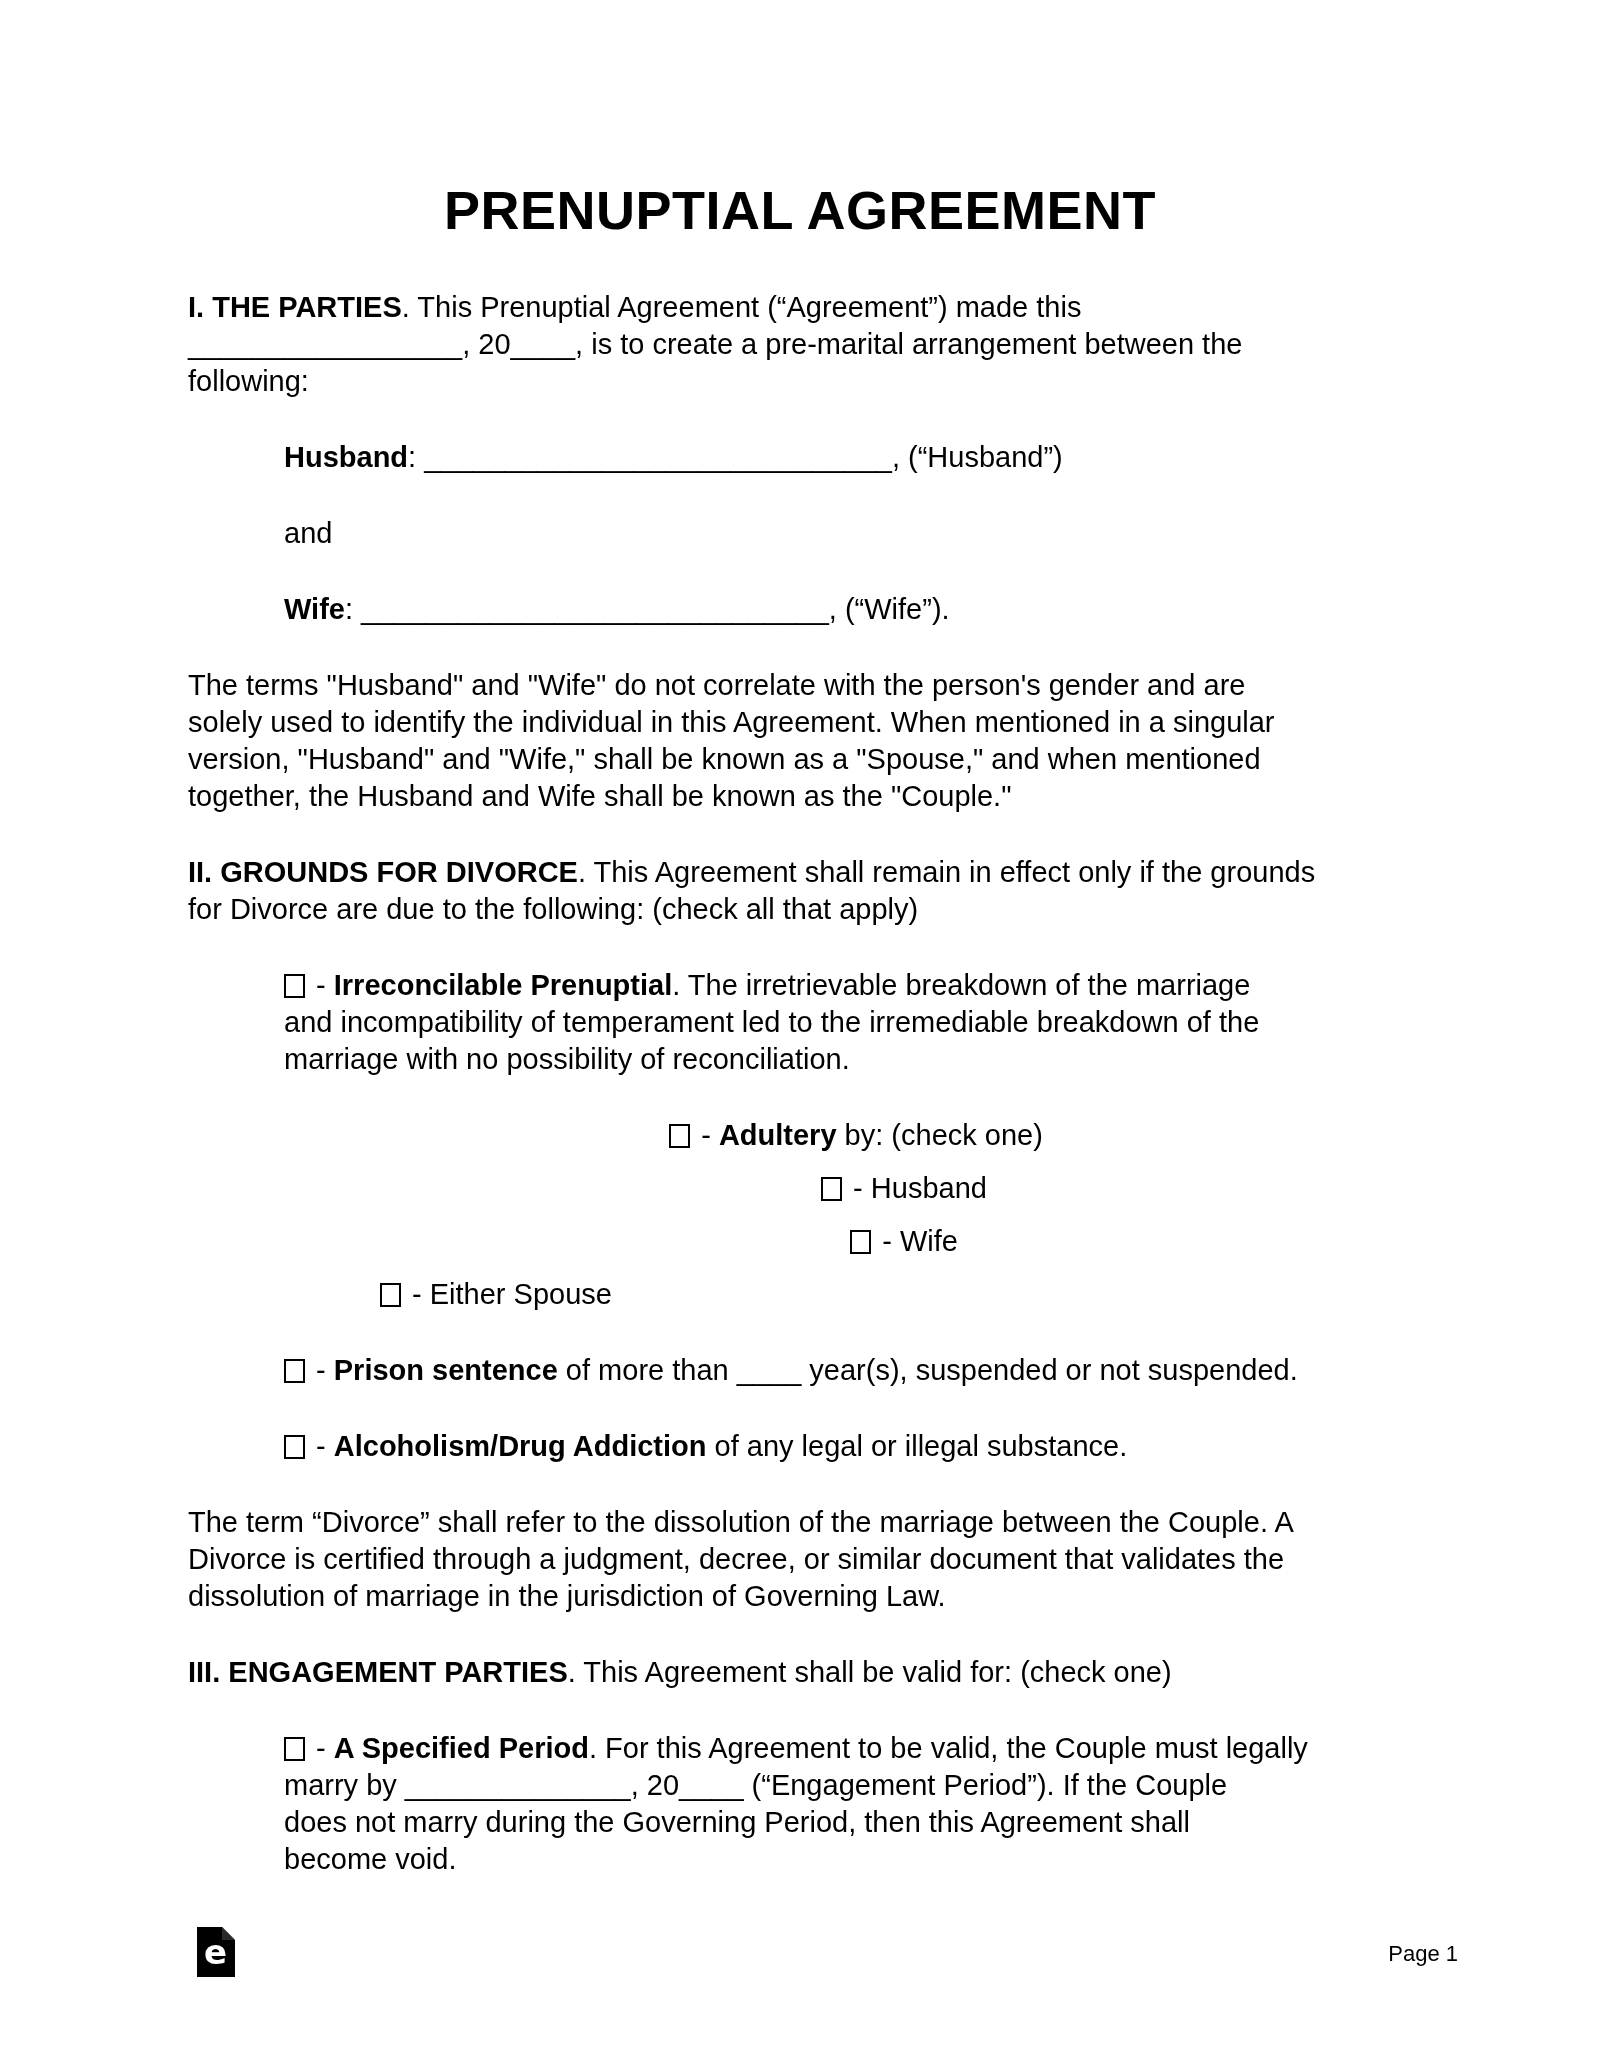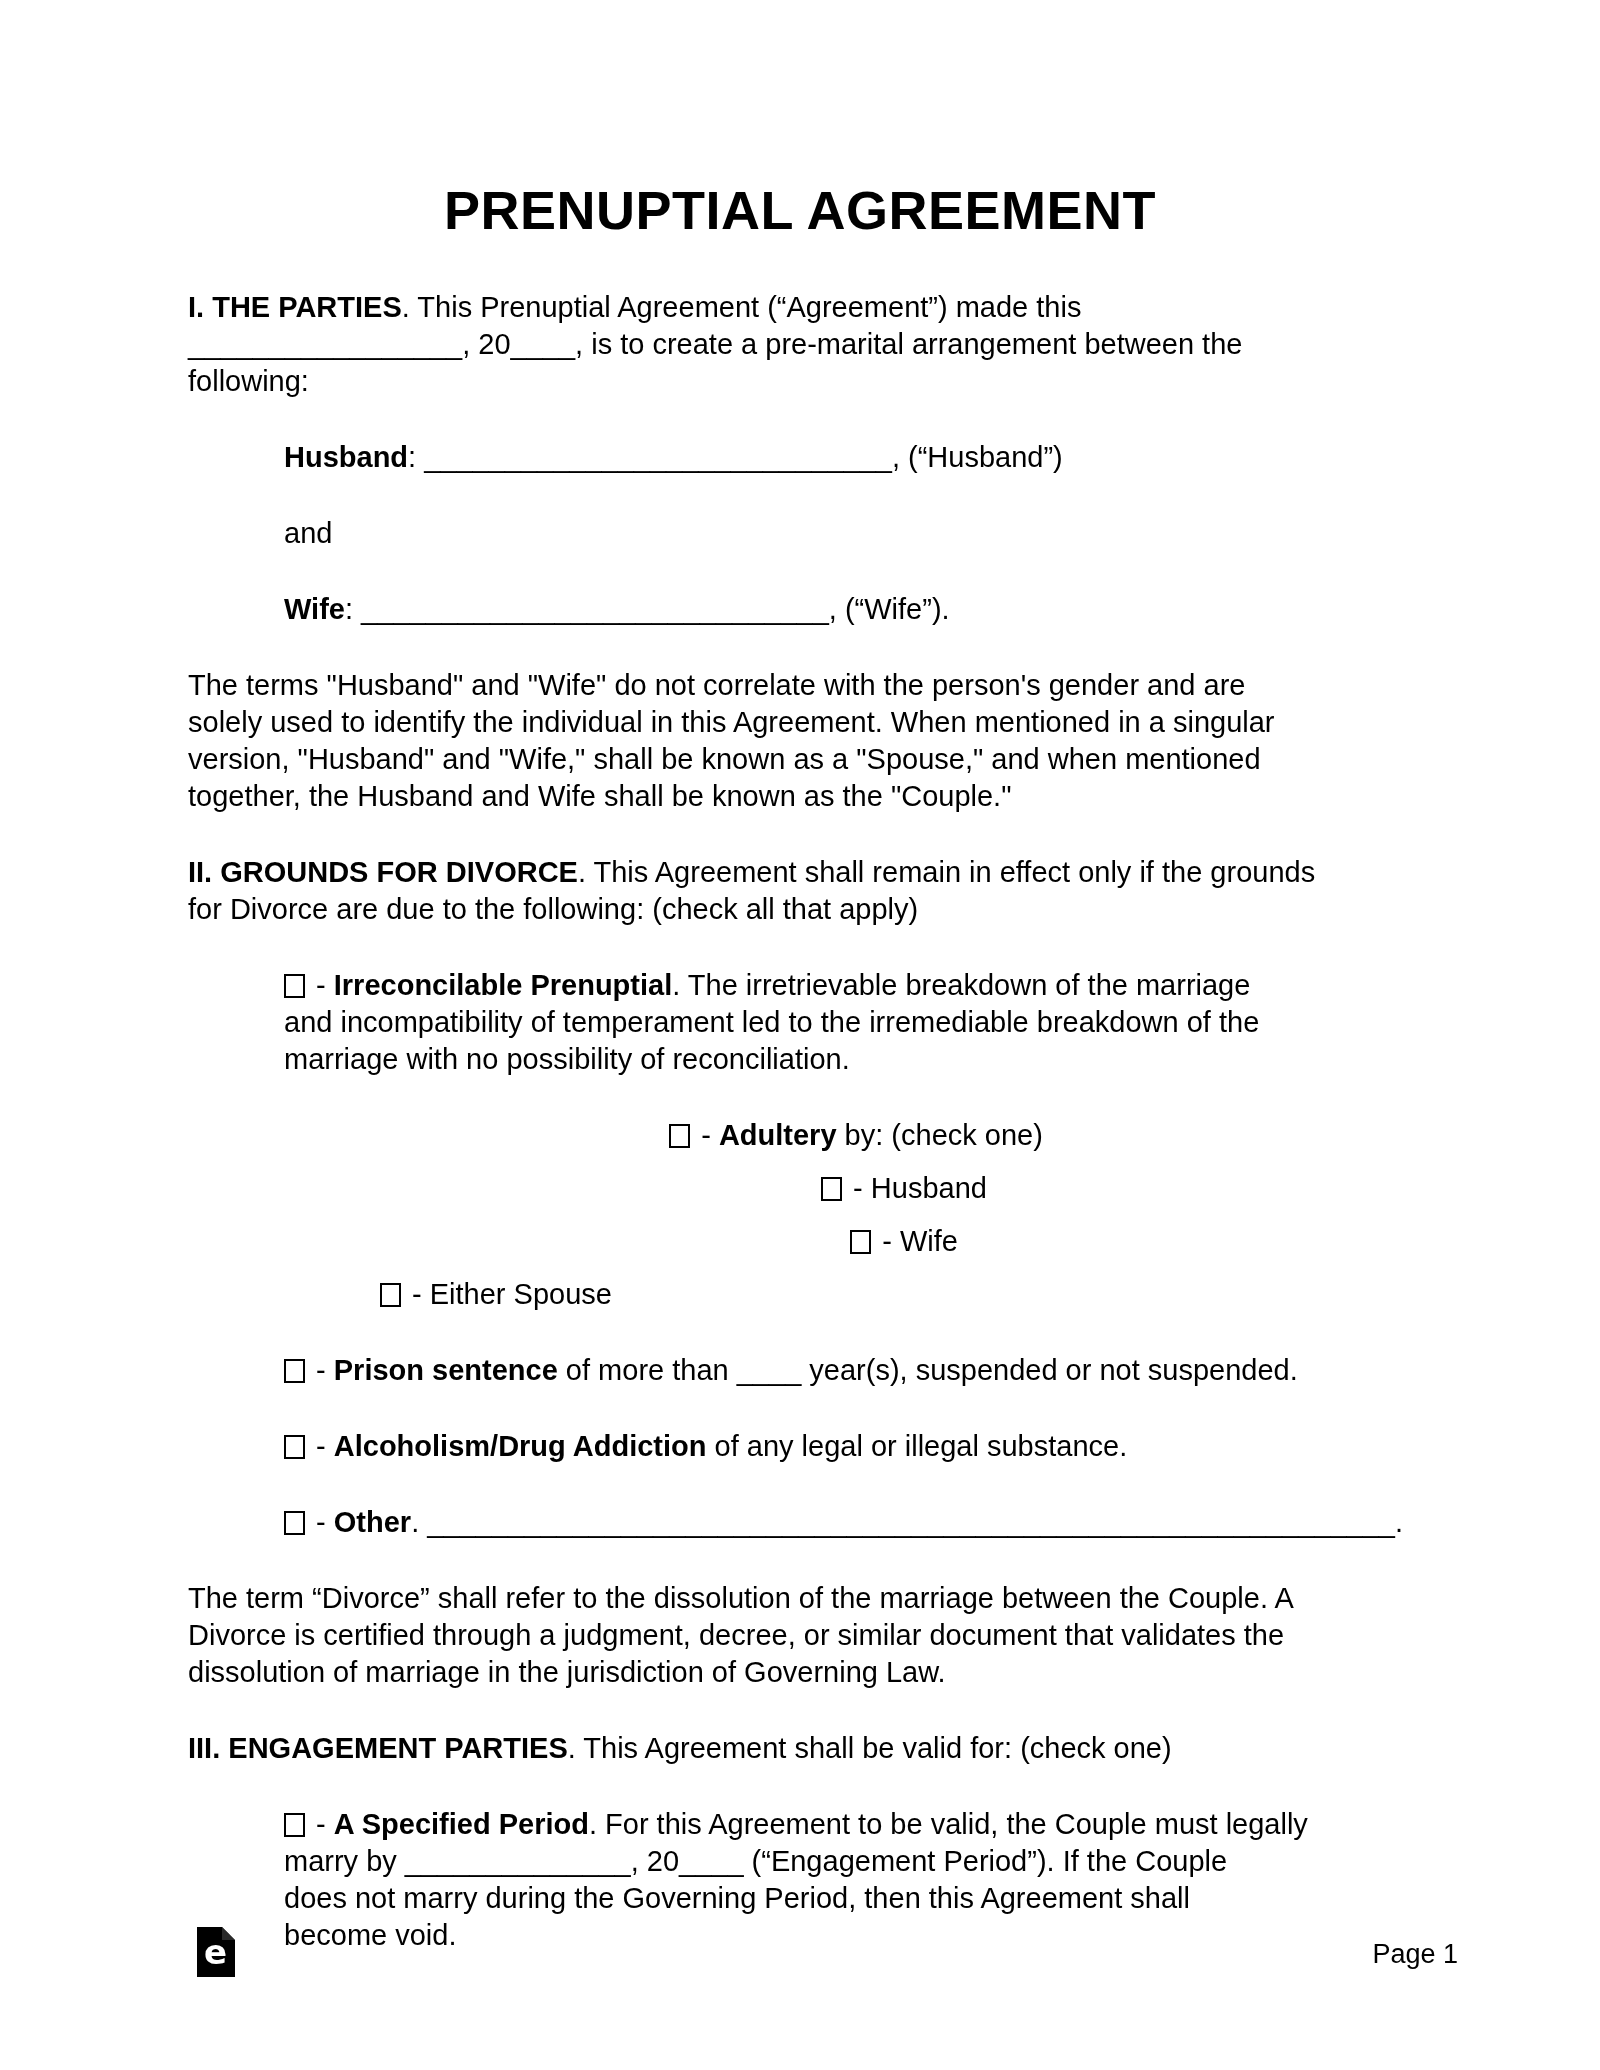--- a/index.html
+++ b/index.html
@@ -74,21 +74,21 @@
     width:0;height:0;
     border-bottom:13px solid #2a2a2a;
     border-right:13px solid transparent;
   }
   .page-number{
     position:absolute;
     top:1938px;
     left:1188px;
     width:270px;
     text-align:right;
-    font-size:27px;
+    font-size:22px;
     line-height:32px;
   }
 </style>
 </head>
 <body>
 
 <div class="page">
   <div class="doc-title">PRENUPTIAL AGREEMENT</div>
   <div class="doc-body">
       <div class="block"><span class="bold">I. THE PARTIES</span><span>. This Prenuptial Agreement (“Agreement”) made this
@@ -105,21 +105,20 @@
 for Divorce are due to the following: (check all that apply)</span></div>
       <div class="block indent1"><span class="checkbox"></span><span> - </span><span class="bold">Irreconcilable Prenuptial</span><span>. The irretrievable breakdown of the marriage
 and incompatibility of temperament led to the irremediable breakdown of the
 marriage with no possibility of reconciliation.</span></div>
       <div class="block indent1 tight"><span class="checkbox"></span><span> - </span><span class="bold">Adultery</span><span> by: (check one)</span></div>
       <div class="block indent2 tight"><span class="checkbox"></span><span> - Husband</span></div>
       <div class="block indent2 tight"><span class="checkbox"></span><span> - Wife</span></div>
       <div class="block indent2"><span class="checkbox"></span><span> - Either Spouse</span></div>
       <div class="block indent1"><span class="checkbox"></span><span> - </span><span class="bold">Prison sentence</span><span> of more than ____ year(s), suspended or not suspended.</span></div>
       <div class="block indent1"><span class="checkbox"></span><span> - </span><span class="bold">Alcoholism/Drug Addiction</span><span> of any legal or illegal substance.</span></div>
-      <div class="block indent1"><span class="checkbox"></span><span> - </span><span class="bold">Other</span><span>. ____________________________________________________________.</span></div>
       <div class="block"><span>The term “Divorce” shall refer to the dissolution of the marriage between the Couple. A
 Divorce is certified through a judgment, decree, or similar document that validates the
 dissolution of marriage in the jurisdiction of Governing Law.</span></div>
       <div class="block"><span class="bold">III. ENGAGEMENT PARTIES</span><span>. This Agreement shall be valid for: (check one)</span></div>
       <div class="block indent1"><span class="checkbox"></span><span> - </span><span class="bold">A Specified Period</span><span>. For this Agreement to be valid, the Couple must legally
 marry by ______________, 20____ (“Engagement Period”). If the Couple
 does not marry during the Governing Period, then this Agreement shall
 become void.</span></div>
     </div>
   <div class="footer-logo">

